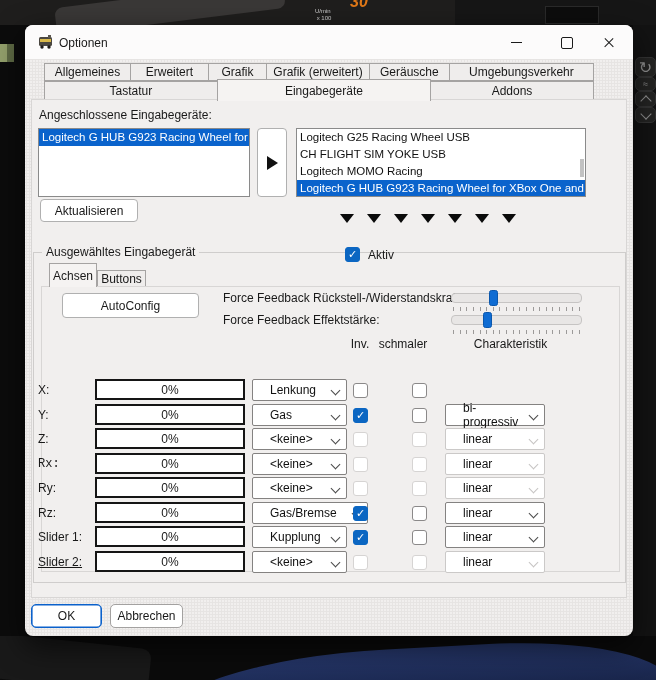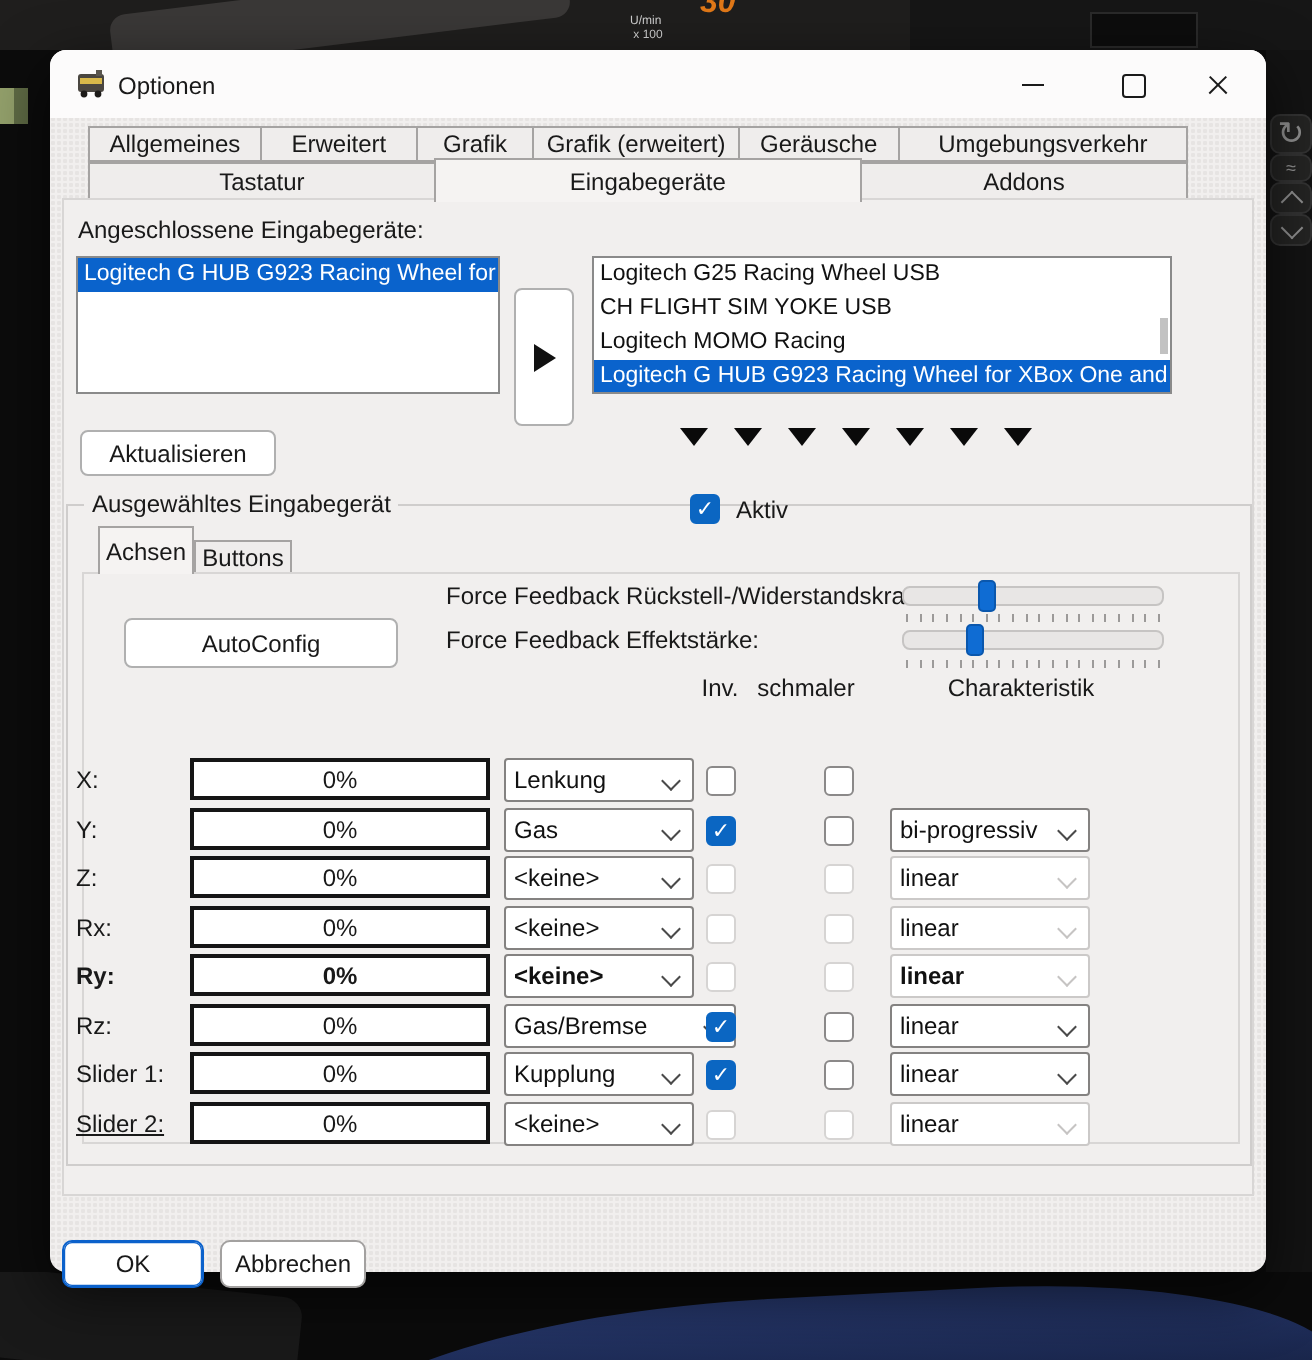--- a/index.html
+++ b/index.html
@@ -46,36 +46,36 @@
   #tabs-row2{left:32px;top:81px;width:562px;height:19px;}
   #tabs-row2 .tab.selected{margin-top:-2px;height:22px;}
   #page{left:31px;top:99px;width:594px;height:497px;border:1px solid #d8d6d5;background:#f1efee;}
   
   .label12{font-size:12px;}
   .listbox{background:#fff;border:1px solid #8a8a8a;overflow:hidden;box-sizing:border-box;}
   .lb-item{font-size:11.5px;padding:1px 0 1px 3px;white-space:nowrap;overflow:hidden;color:#111;}
   .lb-item.selected{background:#0a63cc;color:#fff;}
   .lb-thumb{position:absolute;right:1px;top:30px;width:4px;height:18px;background:#c2c2c2;}
   .btn{background:#fff;border:1px solid #b0b0b0;border-radius:4px;display:flex;align-items:center;
-      justify-content:center;font-size:12px;box-sizing:border-box;color:#191919;margin-top:16px;}
+      justify-content:center;font-size:12px;box-sizing:border-box;color:#191919;}
   #move-btn{left:257px;top:128px;width:30px;height:69px;}
   .tri-right{width:0;height:0;border-left:11px solid #111;border-top:7px solid transparent;border-bottom:7px solid transparent;}
   #arrow-row{left:340px;top:214px;display:flex;gap:13px;}
   .tri-down{width:0;height:0;border-left:7px solid transparent;border-right:7px solid transparent;border-top:9px solid #0a0a0a;}
   
   #groupbox{left:33px;top:252px;width:593px;height:331px;border:1px solid #cfcdcc;box-sizing:border-box;}
   #group-label{left:42px;top:245px;background:#f1efee;padding:0 4px;font-size:12px;z-index:4;}
   #inner-page{left:41px;top:286px;width:577px;height:284px;border:1px solid #d8d6d5;}
   
   .cb{width:15px;height:15px;border-radius:3px;background:#fff;border:1px solid #8b8989;box-sizing:border-box;
       display:flex;align-items:center;justify-content:center;font-size:11px;color:#fff;}
   .cb.checked{background:#0b66c2;border-color:#0b66c2;}
   .cb.disabled{border-color:#d6d4d3;}
   .combo{background:#fff;border:1px solid #848281;border-radius:2px;box-sizing:border-box;
-      display:flex;align-items:center;padding:0 4px;font-size:12px;color:#111;position:absolute;}
+      display:flex;align-items:center;padding:0 17px;font-size:12px;color:#111;position:absolute;}
   .combo .chev{position:absolute;right:7px;top:7px;width:6px;height:6px;
       border-right:1.4px solid #4a4a4a;border-bottom:1.4px solid #4a4a4a;transform:rotate(45deg);}
   .combo.disabled{border-color:#cbc9c8;}
   .combo.disabled .chev{border-color:#c6c4c3;}
   .pctbox{background:#fff;border:2px solid #151515;box-sizing:border-box;display:flex;
       align-items:center;justify-content:center;font-size:12px;position:absolute;}
   .fftrack{background:#e8e6e5;border:1px solid #c6c4c3;border-radius:4px;box-sizing:border-box;}
   .ffthumb{width:9px;height:16px;background:#0f6cd3;border:1px solid #0a57ad;border-radius:2.5px;box-sizing:border-box;}
   .ticks{display:flex;justify-content:space-between;}
   .tick{width:1px;height:4px;background:#9c9a99;}
@@ -282,36 +282,36 @@
           <span class="chev"></span>
         </div>
         <div class="cb disabled" style="position: absolute; left: 353px; top: 4px;"></div>
         <div class="cb disabled" style="position: absolute; left: 412px; top: 4px;"></div>
         <div class="combo disabled" style="left: 445px; top: 0px; width: 100px; height: 22px;">
           <span>linear</span>
           <span class="chev"></span>
         </div>
       </div>
       <div class="abs" style="left: 0px; top: 429px; width: 656px; height: 23px;">
-        <div class="abs label12" style="left: 38px; top: 4px;">Rx:</div>
+        <div class="abs label12" style="left: 38px; top: 4px; font-family: Liberation Mono, monospace;">Rx:</div>
         <div class="pctbox" style="left: 95px; top: 0px; width: 150px; height: 21px;">
           <span>0%</span>
         </div>
         <div class="combo" style="left: 252px; top: 0px; width: 95px; height: 22px;">
           <span>&lt;keine&gt;</span>
           <span class="chev"></span>
         </div>
         <div class="cb disabled" style="position: absolute; left: 353px; top: 4px;"></div>
         <div class="cb disabled" style="position: absolute; left: 412px; top: 4px;"></div>
         <div class="combo disabled" style="left: 445px; top: 0px; width: 100px; height: 22px;">
           <span>linear</span>
           <span class="chev"></span>
         </div>
       </div>
-      <div class="abs" style="left: 0px; top: 453px; width: 656px; height: 23px; font-weight: bold;">
+      <div class="abs" style="left: 0px; top: 453px; width: 656px; height: 23px;">
         <div class="abs label12" style="left: 38px; top: 4px;">Ry:</div>
         <div class="pctbox" style="left: 95px; top: 0px; width: 150px; height: 21px;">
           <span>0%</span>
         </div>
         <div class="combo" style="left: 252px; top: 0px; width: 95px; height: 22px;">
           <span>&lt;keine&gt;</span>
           <span class="chev"></span>
         </div>
         <div class="cb disabled" style="position: absolute; left: 353px; top: 4px;"></div>
         <div class="cb disabled" style="position: absolute; left: 412px; top: 4px;"></div>

